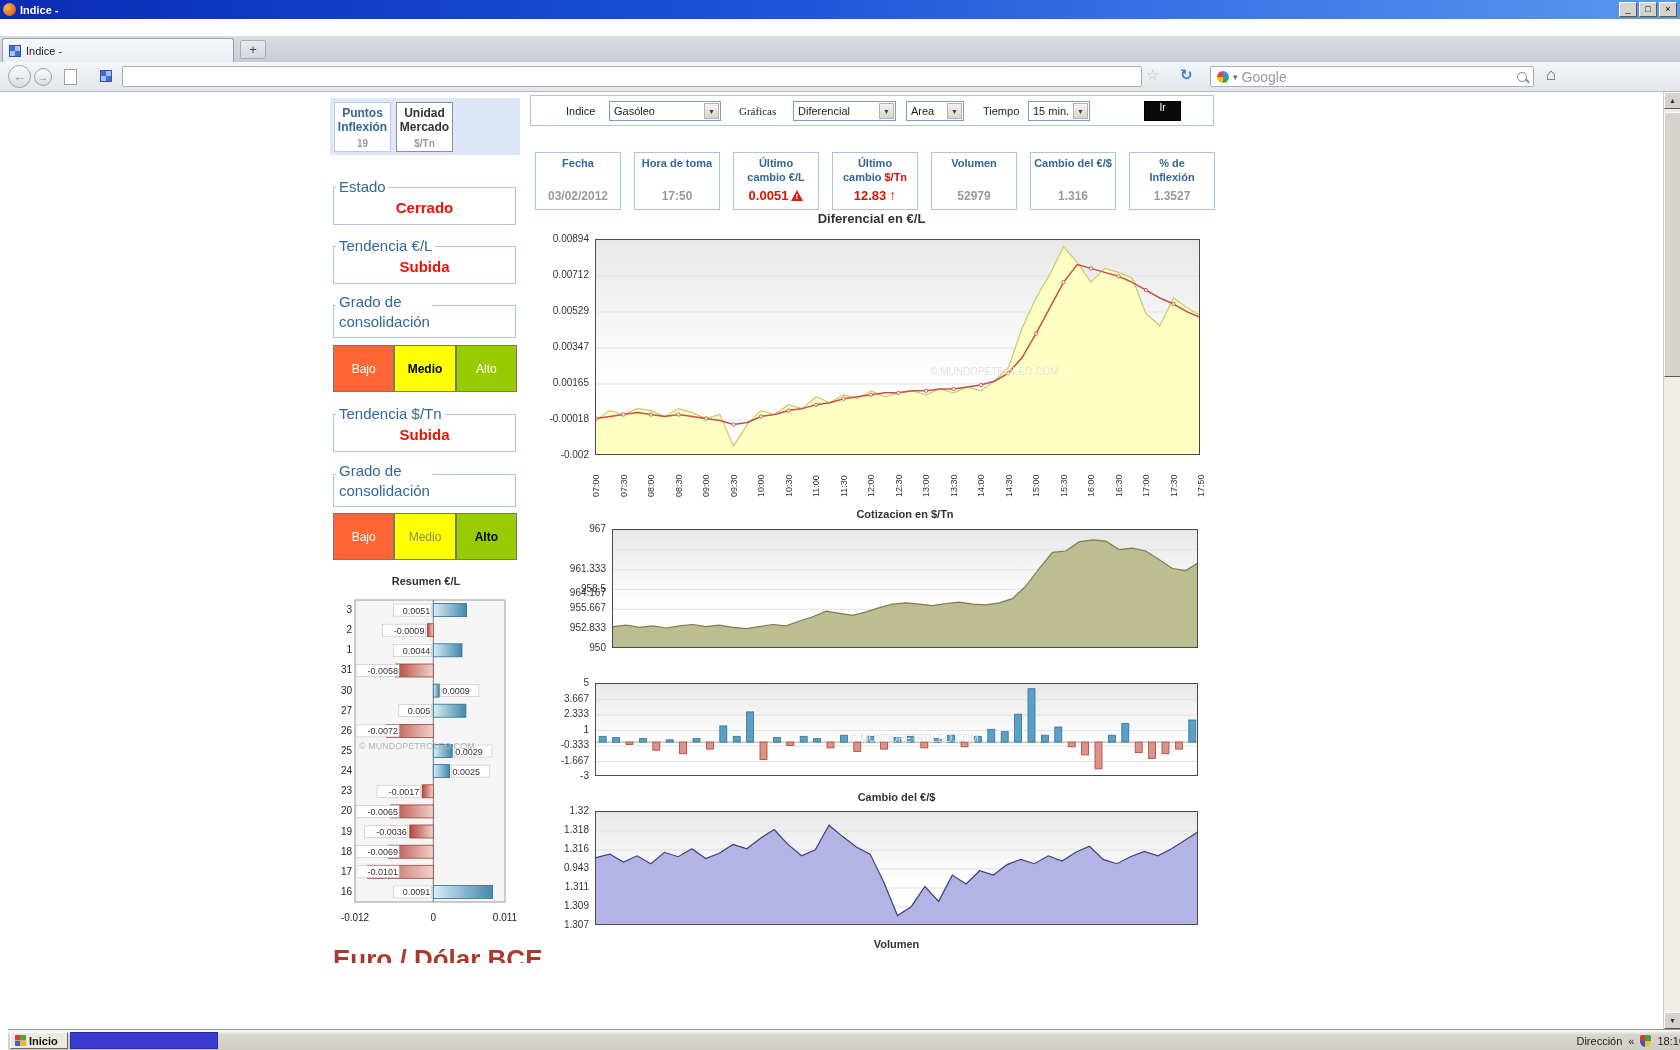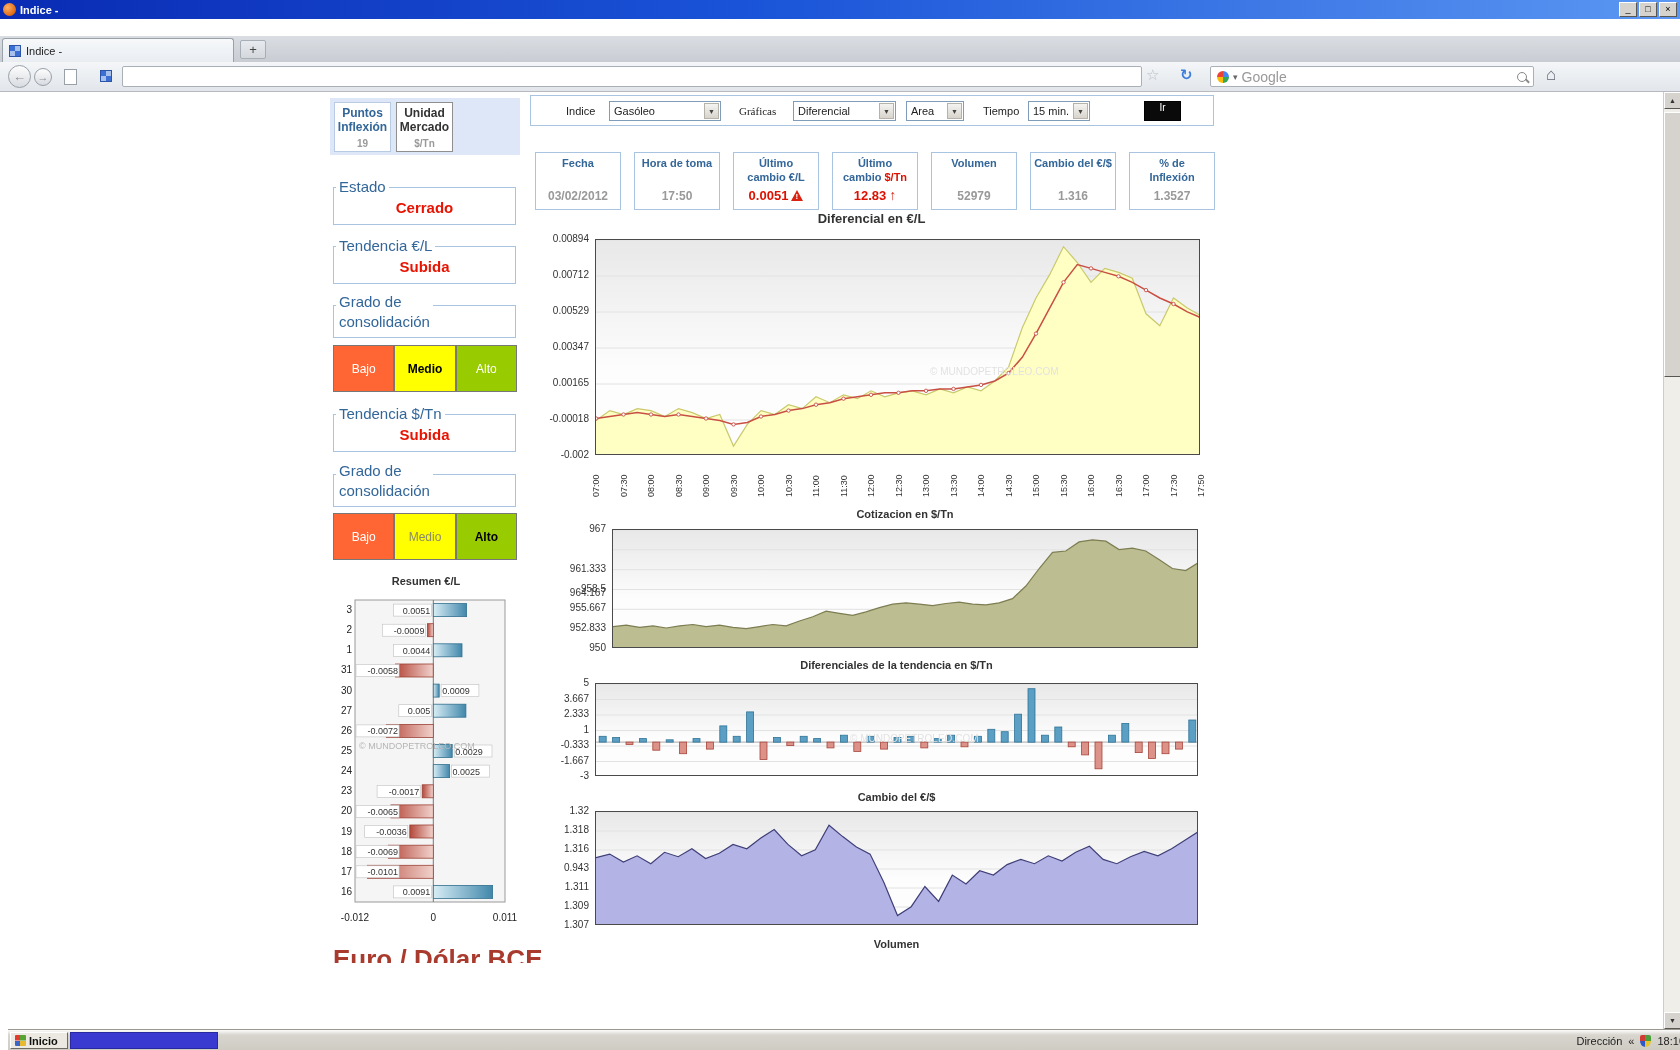--- a/index.html
+++ b/index.html
@@ -370,21 +370,20 @@
       <line x1="0" y1="19.8" x2="586" y2="19.8" stroke="#e2e2e2"></line>
       <line x1="0" y1="39.7" x2="586" y2="39.7" stroke="#e2e2e2"></line>
       <line x1="0" y1="59.5" x2="586" y2="59.5" stroke="#e2e2e2"></line>
       <line x1="0" y1="79.3" x2="586" y2="79.3" stroke="#e2e2e2"></line>
       <line x1="0" y1="99.2" x2="586" y2="99.2" stroke="#e2e2e2"></line>
       <line x1="0" y1="119.0" x2="586" y2="119.0" stroke="#e2e2e2"></line>
       <path d="M0.0 96.6 L 13.3 95.2 L 26.6 97.3 L 40.0 95.9 L 53.3 98.0 L 66.6 95.9 L 79.9 94.5 L 93.2 96.6 L 106.5 95.2 L 119.9 97.3 L 133.2 98.7 L 146.5 96.6 L 159.8 94.5 L 173.1 95.9 L 186.5 91.0 L 199.8 86.8 L 213.1 81.2 L 226.4 83.3 L 239.7 85.4 L 253.0 81.9 L 266.4 77.7 L 279.7 74.2 L 293.0 72.8 L 306.3 74.2 L 319.6 75.6 L 333.0 73.5 L 346.3 72.1 L 359.6 74.2 L 372.9 74.9 L 386.2 72.8 L 399.5 68.6 L 412.9 56.0 L 426.2 38.5 L 439.5 22.4 L 452.8 21.0 L 466.1 11.9 L 479.5 9.8 L 492.8 11.2 L 506.1 19.6 L 519.4 18.2 L 532.7 21.0 L 546.0 29.4 L 559.4 38.5 L 572.7 40.6 L 586.0 32.2 L 586 119 L 0 119 Z" fill="#bdbd92"></path>
       <path d="M0.0 96.6 L 13.3 95.2 L 26.6 97.3 L 40.0 95.9 L 53.3 98.0 L 66.6 95.9 L 79.9 94.5 L 93.2 96.6 L 106.5 95.2 L 119.9 97.3 L 133.2 98.7 L 146.5 96.6 L 159.8 94.5 L 173.1 95.9 L 186.5 91.0 L 199.8 86.8 L 213.1 81.2 L 226.4 83.3 L 239.7 85.4 L 253.0 81.9 L 266.4 77.7 L 279.7 74.2 L 293.0 72.8 L 306.3 74.2 L 319.6 75.6 L 333.0 73.5 L 346.3 72.1 L 359.6 74.2 L 372.9 74.9 L 386.2 72.8 L 399.5 68.6 L 412.9 56.0 L 426.2 38.5 L 439.5 22.4 L 452.8 21.0 L 466.1 11.9 L 479.5 9.8 L 492.8 11.2 L 506.1 19.6 L 519.4 18.2 L 532.7 21.0 L 546.0 29.4 L 559.4 38.5 L 572.7 40.6 L 586.0 32.2" fill="none" stroke="#7d7d52" stroke-width="1.2"></path>
     </svg>
 
-  <div class="chart-title" style="left:595px;top:659px;width:603px;">Diferenciales de la tendencia en $/Tn</div>
   <svg id="c3" class="plot" style="left:595px;top:683px;" width="603" height="93">
       <line x1="0" y1="0.0" x2="603" y2="0.0" stroke="#e2e2e2"></line>
       <line x1="0" y1="15.5" x2="603" y2="15.5" stroke="#e2e2e2"></line>
       <line x1="0" y1="31.0" x2="603" y2="31.0" stroke="#e2e2e2"></line>
       <line x1="0" y1="46.5" x2="603" y2="46.5" stroke="#e2e2e2"></line>
       <line x1="0" y1="62.0" x2="603" y2="62.0" stroke="#e2e2e2"></line>
       <line x1="0" y1="77.5" x2="603" y2="77.5" stroke="#e2e2e2"></line>
       <line x1="0" y1="93.0" x2="603" y2="93.0" stroke="#e2e2e2"></line>
       <line x1="0" y1="58.1" x2="603" y2="58.1" stroke="#aaa"></line>
       <rect x="3.2" y="52.3" width="7" height="5.8" fill="#5b9fc4" stroke="#2f7396" stroke-width="0.8"></rect>

